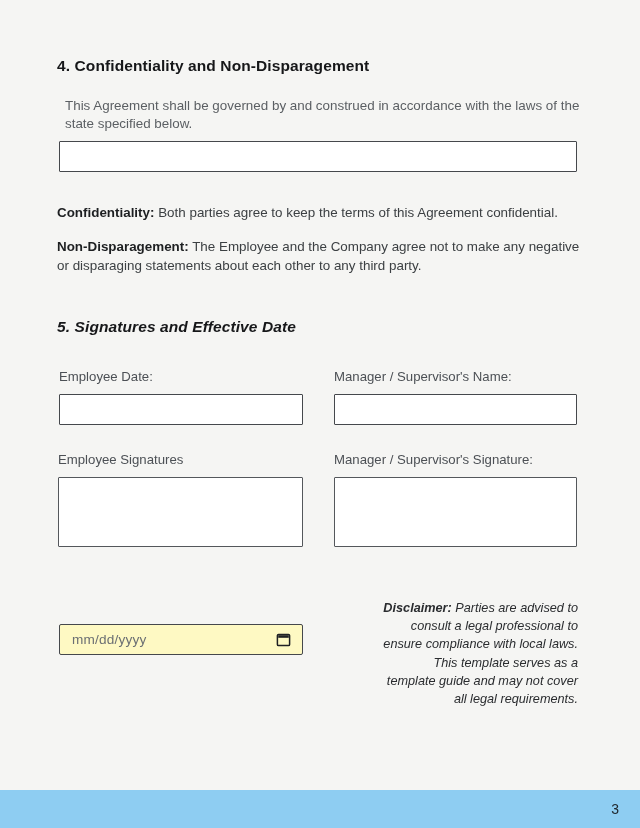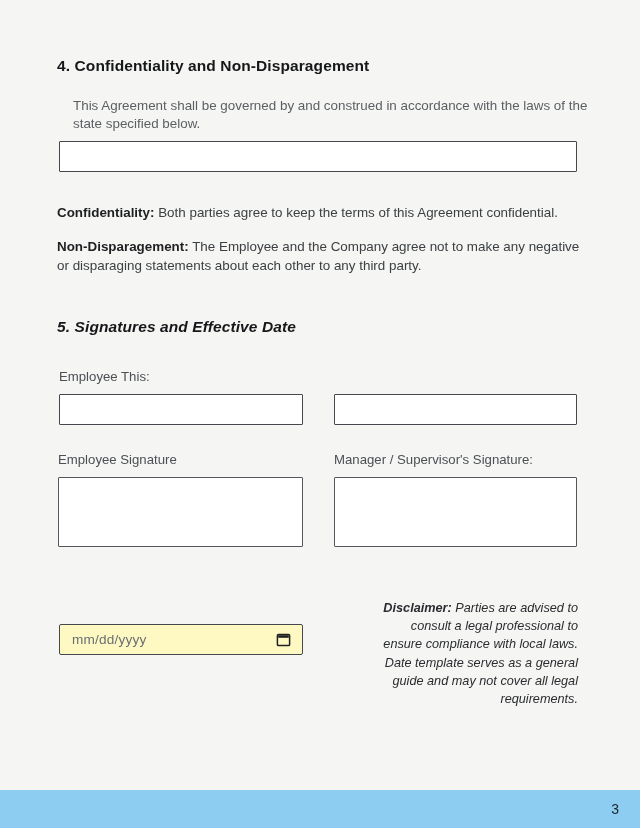--- a/index.html
+++ b/index.html
@@ -109,62 +109,63 @@
     color: #1f262c;
   }
 </style>
 </head>
 <body>
 
 <div class="page">
 
   <h2 class="section-heading abs" style="left:57px; top:57px;">4. Confidentiality and Non-Disparagement</h2>
 
-  <p class="body-text abs" style="left:73px; top:97px; width:524px;">This Agreement shall be governed by and construed in accordance with the laws of the state specified below.</p>
+  <p class="body-text abs" style="left:65px; top:97px; width:524px;">This Agreement shall be governed by and construed in accordance with the laws of the state specified below.</p>
 
   <div class="abs" style="left:59px; top:141px; width:518px; height:31px;">
     <input class="text-input" type="text" value="" style="">
   </div>
 
   <p class="clause abs" style="left:57px; top:238px; width:526px;"><b>Non-Disparagement:</b> <span>The Employee and the Company agree not to make any negative or disparaging statements about each other to any third party.</span></p>
 
   <p class="clause abs" style="left:57px; top:204px; width:526px;"><b>Confidentiality:</b> <span>Both parties agree to keep the terms of this Agreement confidential.</span></p>
 
   <h2 class="section-heading abs" style="left:57px; top:318px;font-style:italic;">5. Signatures and Effective Date</h2>
 
-  <div class="field-label abs" style="left:59px; top:369px;">Employee This:</div>
+  <div class="field-label abs" style="left:59px; top:369px;">Employee Date:</div>
 
+  <div class="field-label abs" style="left:334px; top:369px;">Manager / Supervisor's Name:</div>
 
   <div class="abs" style="left:59px; top:394px; width:244px; height:31px;">
     <input class="text-input" type="text" value="" style="">
   </div>
 
   <div class="abs" style="left:334px; top:394px; width:243px; height:31px;">
     <input class="text-input" type="text" value="" style="">
   </div>
 
-  <div class="field-label abs" style="left:58px; top:452px;">Employee Signature</div>
+  <div class="field-label abs" style="left:58px; top:452px;">Employee Signatures</div>
 
   <div class="field-label abs" style="left:334px; top:452px;">Manager / Supervisor's Signature:</div>
 
   <div class="sig-box abs" style="left:58px; top:477px; width:245px; height:70px;"></div>
 
   <div class="sig-box abs" style="left:334px; top:477px; width:243px; height:70px;"></div>
 
   <div class="date-label abs" style="left:60px; top:636px;">Effective Termination Date</div>
 
   <div class="date-input abs" style="left:59px; top:624px; width:244px; height:31px;">
     <span class="date-placeholder">mm/dd/yyyy</span>
     <span class="cal-icon">
       <svg width="15" height="15" viewBox="0 0 15 15">
         <rect x="1.4" y="2.4" width="12.2" height="11.2" rx="1.1" fill="none" stroke="#202124" stroke-width="1.5"></rect>
         <rect x="2.2" y="3.2" width="10.6" height="2.6" fill="#202124"></rect>
       </svg>
     </span>
   </div>
 
-  <p class="disclaimer abs" style="right:62px; top:599px; width:196px;"><b>Disclaimer:</b> <span>Parties are advised to consult a legal professional to ensure compliance with local laws. Date template serves as a general guide and may not cover all legal requirements.</span></p>
+  <p class="disclaimer abs" style="right:62px; top:599px; width:196px;"><b>Disclaimer:</b> <span>Parties are advised to consult a legal professional to ensure compliance with local laws. This template serves as a template guide and may not cover all legal requirements.</span></p>
 
   <div class="footer-bar">
     <span class="page-number">3</span>
   </div>
 
 </div>
 
 </body></html>

